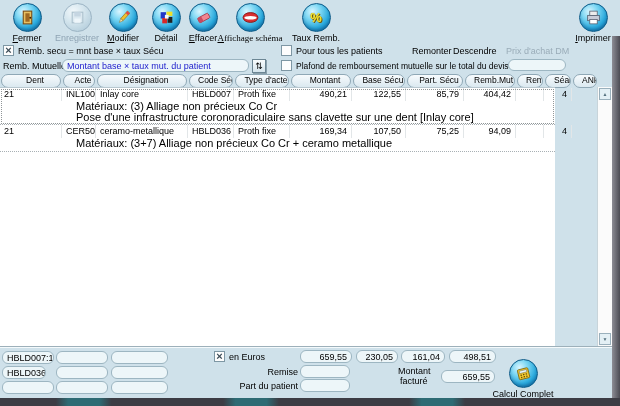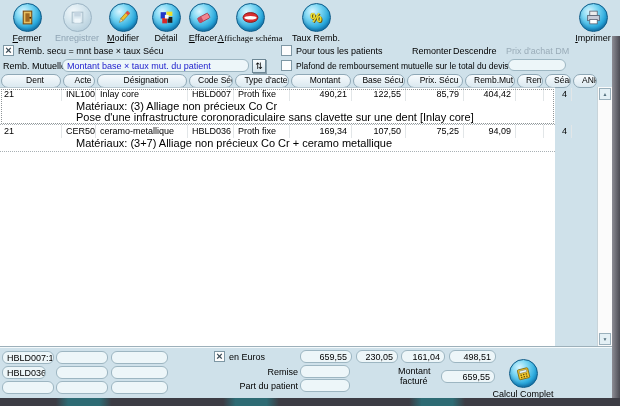--- a/index.html
+++ b/index.html
@@ -176,21 +176,21 @@
   </div>
 
   <div class="thead cols">
     <div class="hpill">Dent</div>
     <div class="hpill">Acte</div>
     <div class="hpill">Désignation</div>
     <div class="hpill">Code Sécu.</div>
     <div class="hpill">Type d'acte</div>
     <div class="hpill">Montant</div>
     <div class="hpill">Base Sécu</div>
-    <div class="hpill">Prix. Sécu</div>
+    <div class="hpill">Part. Sécu</div>
     <div class="hpill">Remb.Mut.</div>
     <div class="hpill">Remise</div>
     <div class="hpill">Séance</div>
     <div class="hpill">ANP</div>
   </div>
 
   <div class="tbody">
 
     <div class="rowblock focus">
       <div class="mainline cols">

